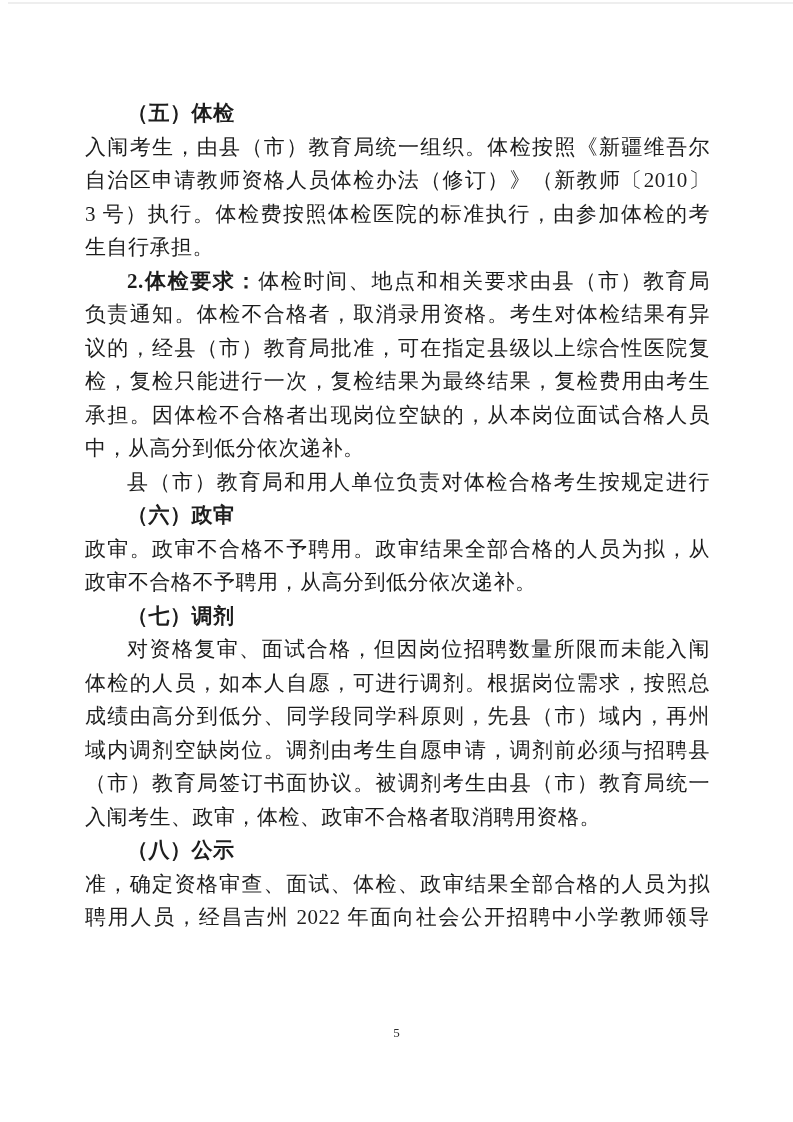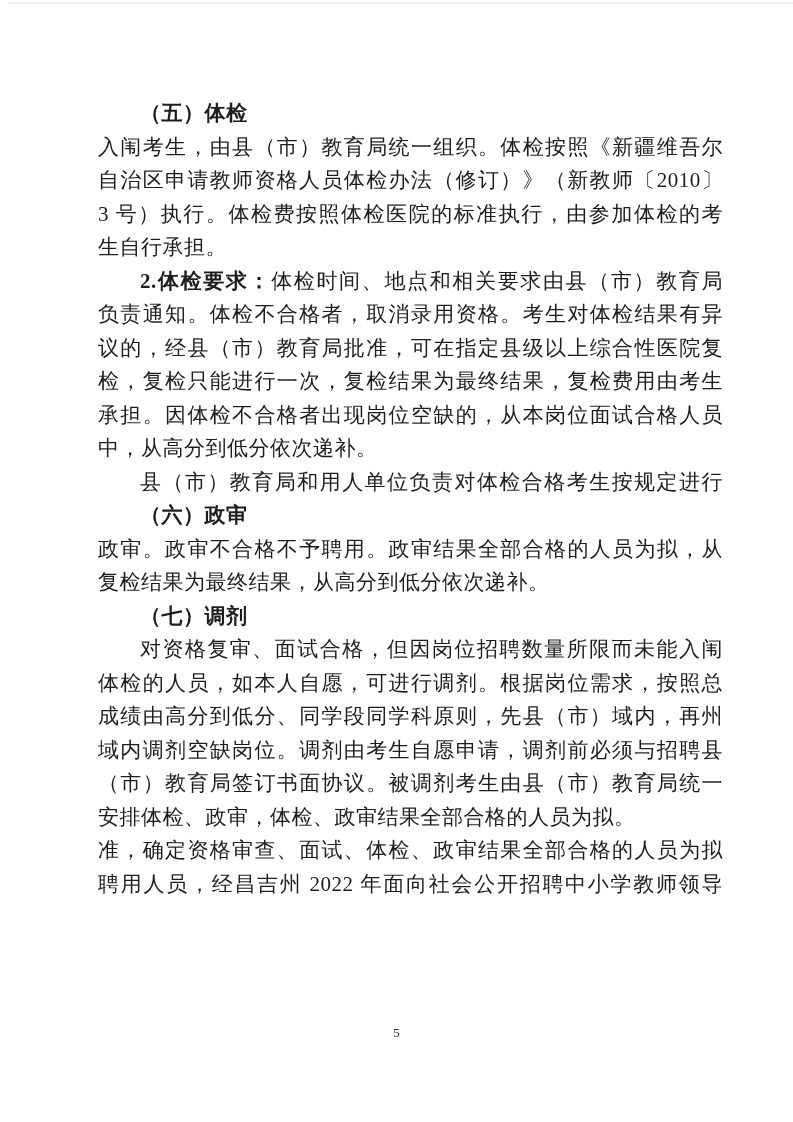--- a/index.html
+++ b/index.html
@@ -28,21 +28,20 @@
     height: 2px;
     background: #eeeeee;
   }
   .doc-body {
     position: absolute;
     top: 97px;
     left: 85px;
     width: 625px;
     color: #1d1d1d;
     font-size: 21px;
-    margin-left: 13px;
   }
   .doc-line {
     line-height: 33.5px;
     height: 33.5px;
     text-align: left;
     letter-spacing: 0.5px;
   }
   .doc-line.justify {
     text-align: justify;
     text-align-last: justify;
@@ -78,25 +77,26 @@
       <div class="doc-line"><span>生自行承担。</span></div>
       <div class="doc-line indent justify"><span class="bold-run">2.体检要求：</span><span>体检时间、地点和相关要求由县（市）教育局</span></div>
       <div class="doc-line justify"><span>负责通知。体检不合格者，取消录用资格。考生对体检结果有异</span></div>
       <div class="doc-line justify"><span>议的，经县（市）教育局批准，可在指定县级以上综合性医院复</span></div>
       <div class="doc-line justify"><span>检，复检只能进行一次，复检结果为最终结果，复检费用由考生</span></div>
       <div class="doc-line justify"><span>承担。因体检不合格者出现岗位空缺的，从本岗位面试合格人员</span></div>
       <div class="doc-line"><span>中，从高分到低分依次递补。</span></div>
       <div class="doc-line indent justify"><span>县（市）教育局和用人单位负责对体检合格考生按规定进行</span></div>
       <div class="doc-line indent"><span class="bold-run">（六）政审</span></div>
       <div class="doc-line justify"><span>政审。政审不合格不予聘用。政审结果全部合格的人员为拟，从</span></div>
-      <div class="doc-line"><span>复检结果为最终结果，从高分到低分依次递补。</span></div>
+      <div class="doc-line"><span>政审不合格不予聘用，从高分到低分依次递补。</span></div>
       <div class="doc-line indent"><span class="bold-run">（七）调剂</span></div>
       <div class="doc-line indent justify"><span>对资格复审、面试合格，但因岗位招聘数量所限而未能入闱</span></div>
       <div class="doc-line justify"><span>体检的人员，如本人自愿，可进行调剂。根据岗位需求，按照总</span></div>
       <div class="doc-line justify"><span>成绩由高分到低分、同学段同学科原则，先县（市）域内，再州</span></div>
       <div class="doc-line justify"><span>域内调剂空缺岗位。调剂由考生自愿申请，调剂前必须与招聘县</span></div>
       <div class="doc-line justify"><span>（市）教育局签订书面协议。被调剂考生由县（市）教育局统一</span></div>
-      <div class="doc-line"><span>安排体检、政审，体检、政审结果全部合格的人员为拟。</span></div>
+      <div class="doc-line"><span>入闱考生、政审，体检、政审不合格者取消聘用资格。</span></div>
+      <div class="doc-line indent"><span class="bold-run">（八）公示</span></div>
       <div class="doc-line justify"><span>准，确定资格审查、面试、体检、政审结果全部合格的人员为拟</span></div>
       <div class="doc-line justify"><span>聘用人员，经昌吉州 2022 年面向社会公开招聘中小学教师领导</span></div>
     </div>
   <div class="page-number">5</div>
 </div>
 
 </body></html>

